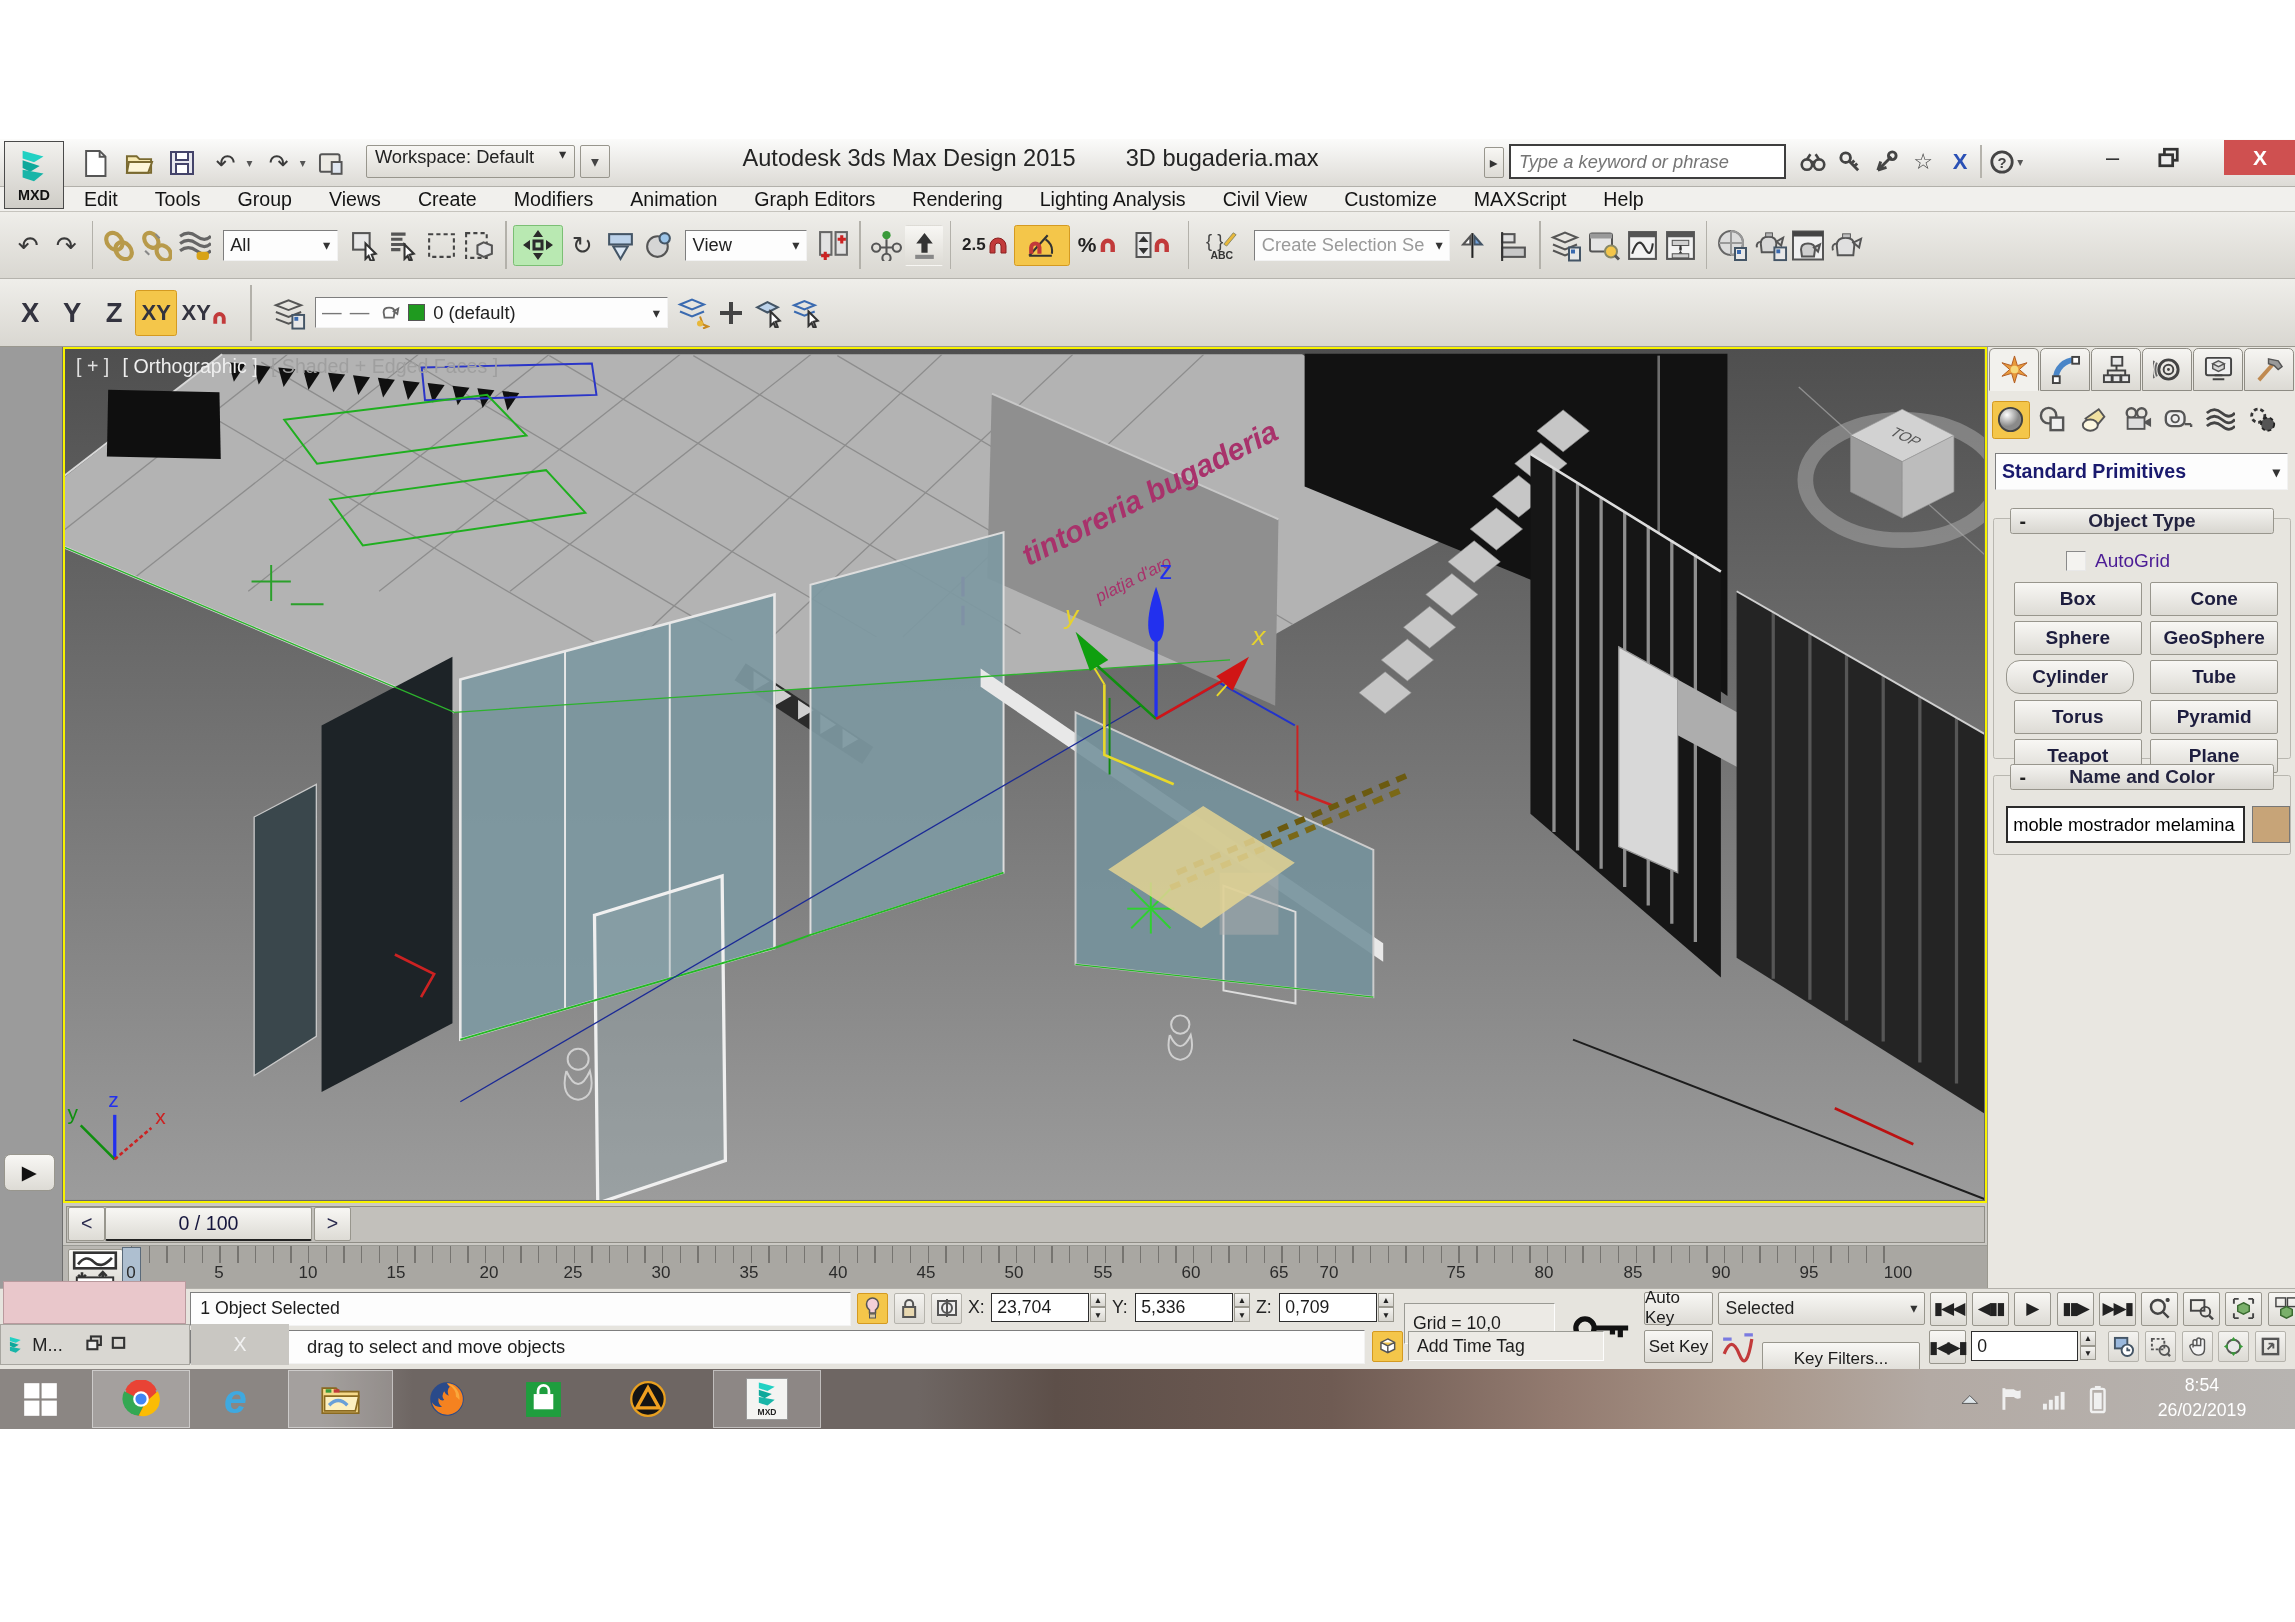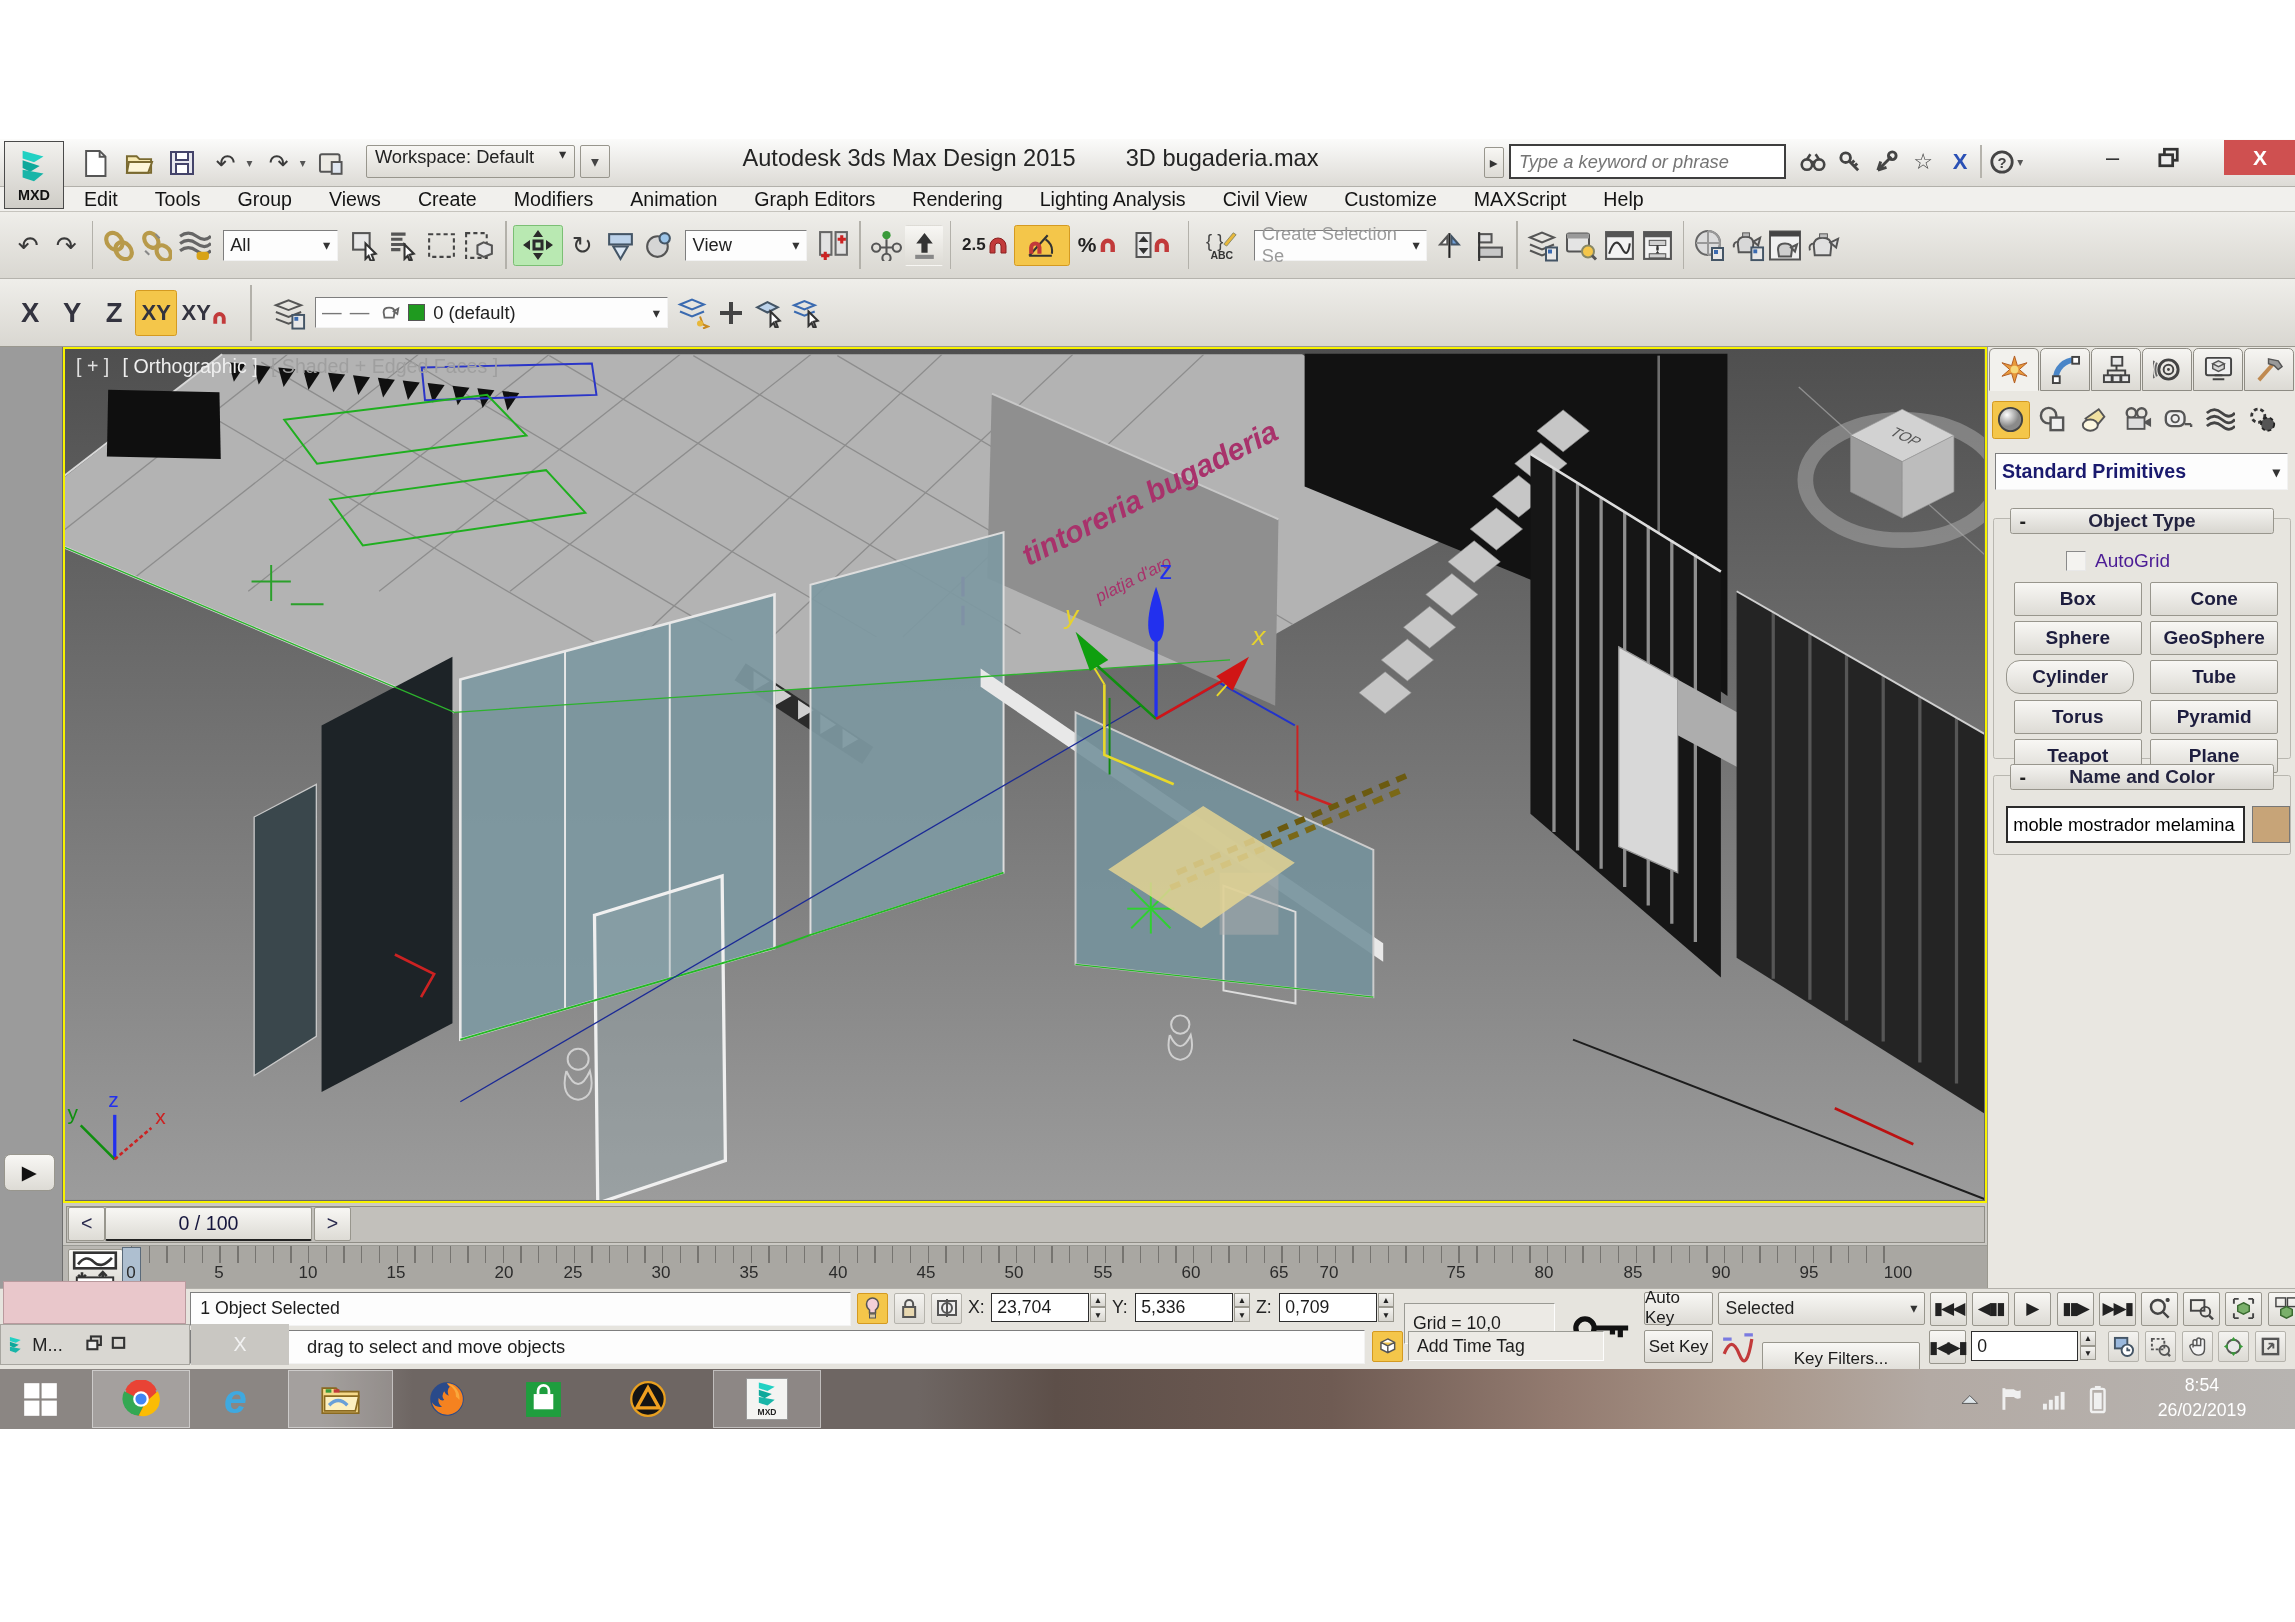--- a/index.html
+++ b/index.html
@@ -351,21 +351,21 @@
           <path d="M3,12 a8,8 0 0 1 16,0 v7 h-5 v-7 a3,3 0 0 0 -6,0 v7 h-5 z" fill="#c23a3a"></path>
         </svg>
     </span>
     <span class="tsep"></span>
     <span class="tbtn" style="width:52px;flex-direction:column;">
       <span style="font-size:18.3px;color:#444;line-height:17px;">{ }<svg width="17" height="17" viewBox="0 0 18 18" style="margin-left:-2.6px;">
             <path d="M3,15 L13,3 l3,2 L6,17 z" fill="#e8b83a" stroke="#886" stroke-width="1"></path>
           </svg></span>
       <span style="font-size:10.5px;font-weight:bold;color:#333;">ABC</span>
     </span>
-    <span class="dd sunken" style="width:173px;margin:0 6.5px;">
+    <span class="dd sunken" style="width:196px;margin:0 6.5px;">
       <span style="color:#9a9a9a;">Create Selection Se</span>
       <span class="caret">▾</span>
     </span>
     <span class="tbtn">
       <svg width="31" height="31" viewBox="0 0 30 30">
           <path d="M12,3 v24" stroke="#222" stroke-width="2"></path>
           <path d="M10,6 l-7,8 h7 z" fill="#fff" stroke="#555" stroke-width="2"></path>
           <path d="M14,6 l7,8 h-7 z" fill="#6f9fd8" stroke="#456" stroke-width="2"></path>
         </svg>
     </span>
@@ -854,21 +854,21 @@
           <rect x="6" y="21" width="28" height="4" fill="#fff" stroke="#333" stroke-width="1.5"></rect>
         </svg>
     </div>
     <div class="ruler">
 
       <span class="slider-handle"></span>
     <span class="tick-label" style="left: 0px;">0</span>
         <span class="tick-label" style="left: 88px;">5</span>
         <span class="tick-label" style="left: 177px;">10</span>
         <span class="tick-label" style="left: 265px;">15</span>
-        <span class="tick-label" style="left: 373px;">20</span>
+        <span class="tick-label" style="left: 358px;">20</span>
         <span class="tick-label" style="left: 442px;">25</span>
         <span class="tick-label" style="left: 530px;">30</span>
         <span class="tick-label" style="left: 618px;">35</span>
         <span class="tick-label" style="left: 707px;">40</span>
         <span class="tick-label" style="left: 795px;">45</span>
         <span class="tick-label" style="left: 883px;">50</span>
         <span class="tick-label" style="left: 972px;">55</span>
         <span class="tick-label" style="left: 1060px;">60</span>
         <span class="tick-label" style="left: 1148px;">65</span>
         <span class="tick-label" style="left: 1198px;">70</span>

